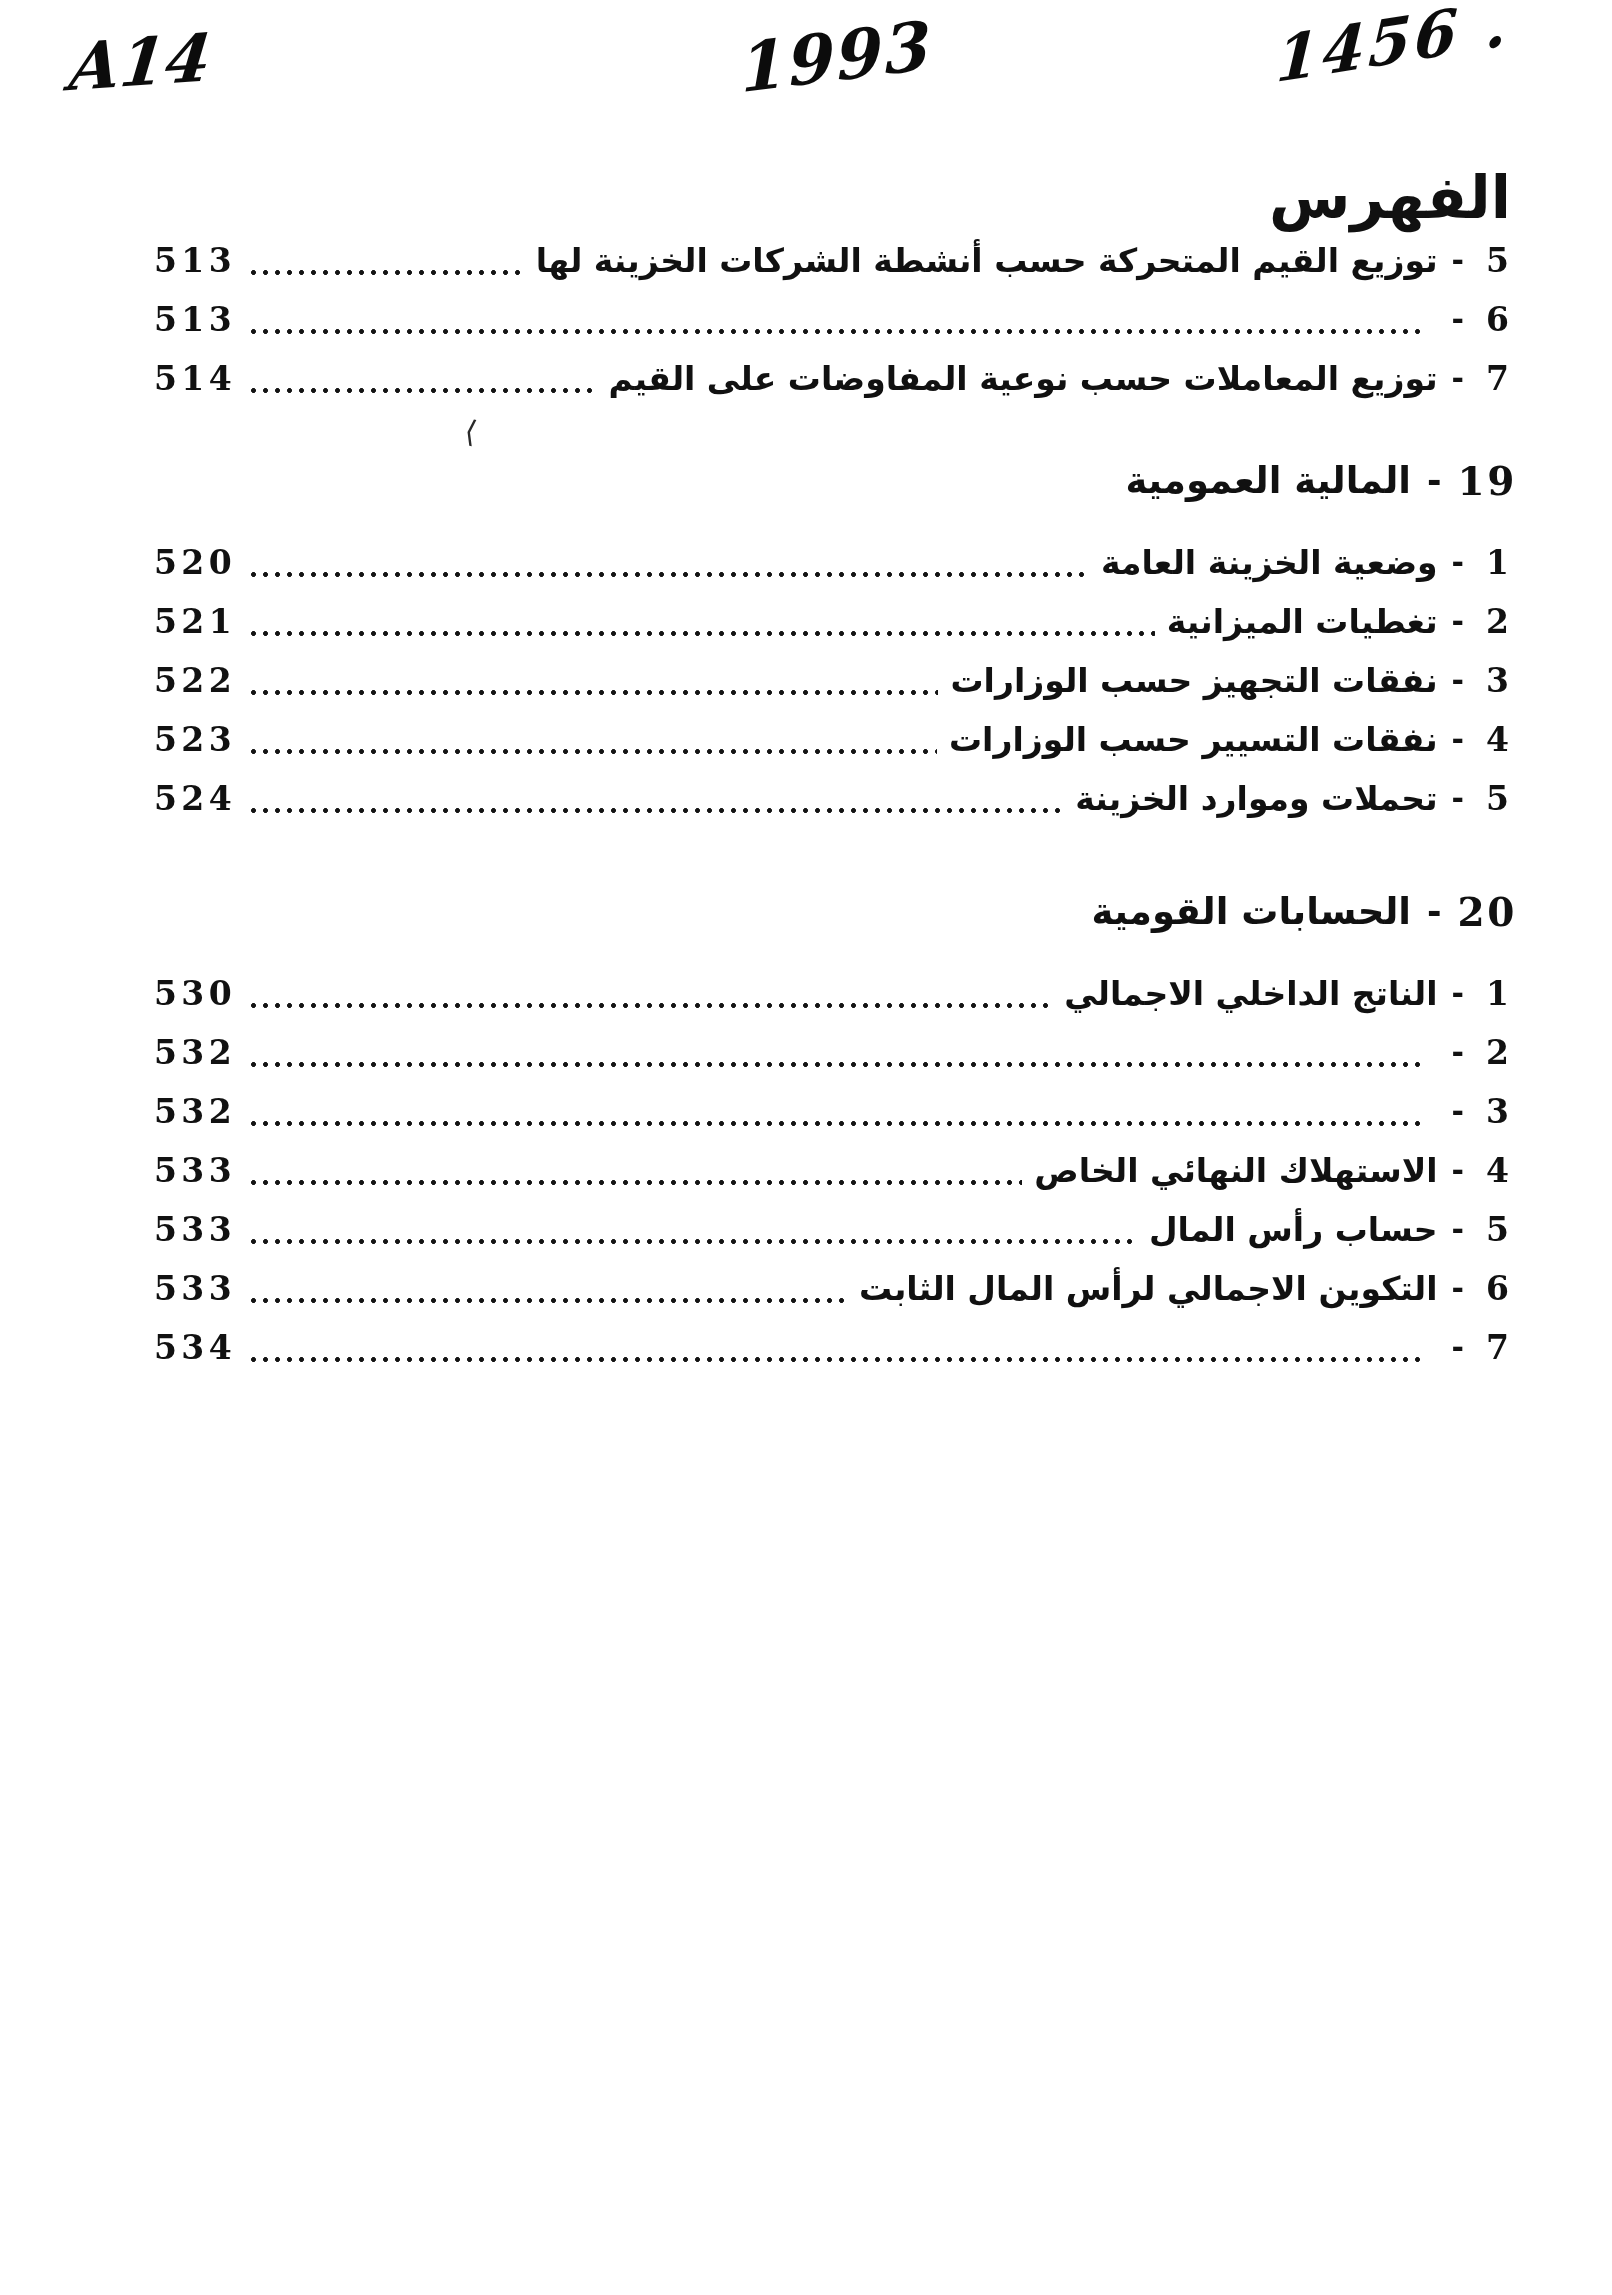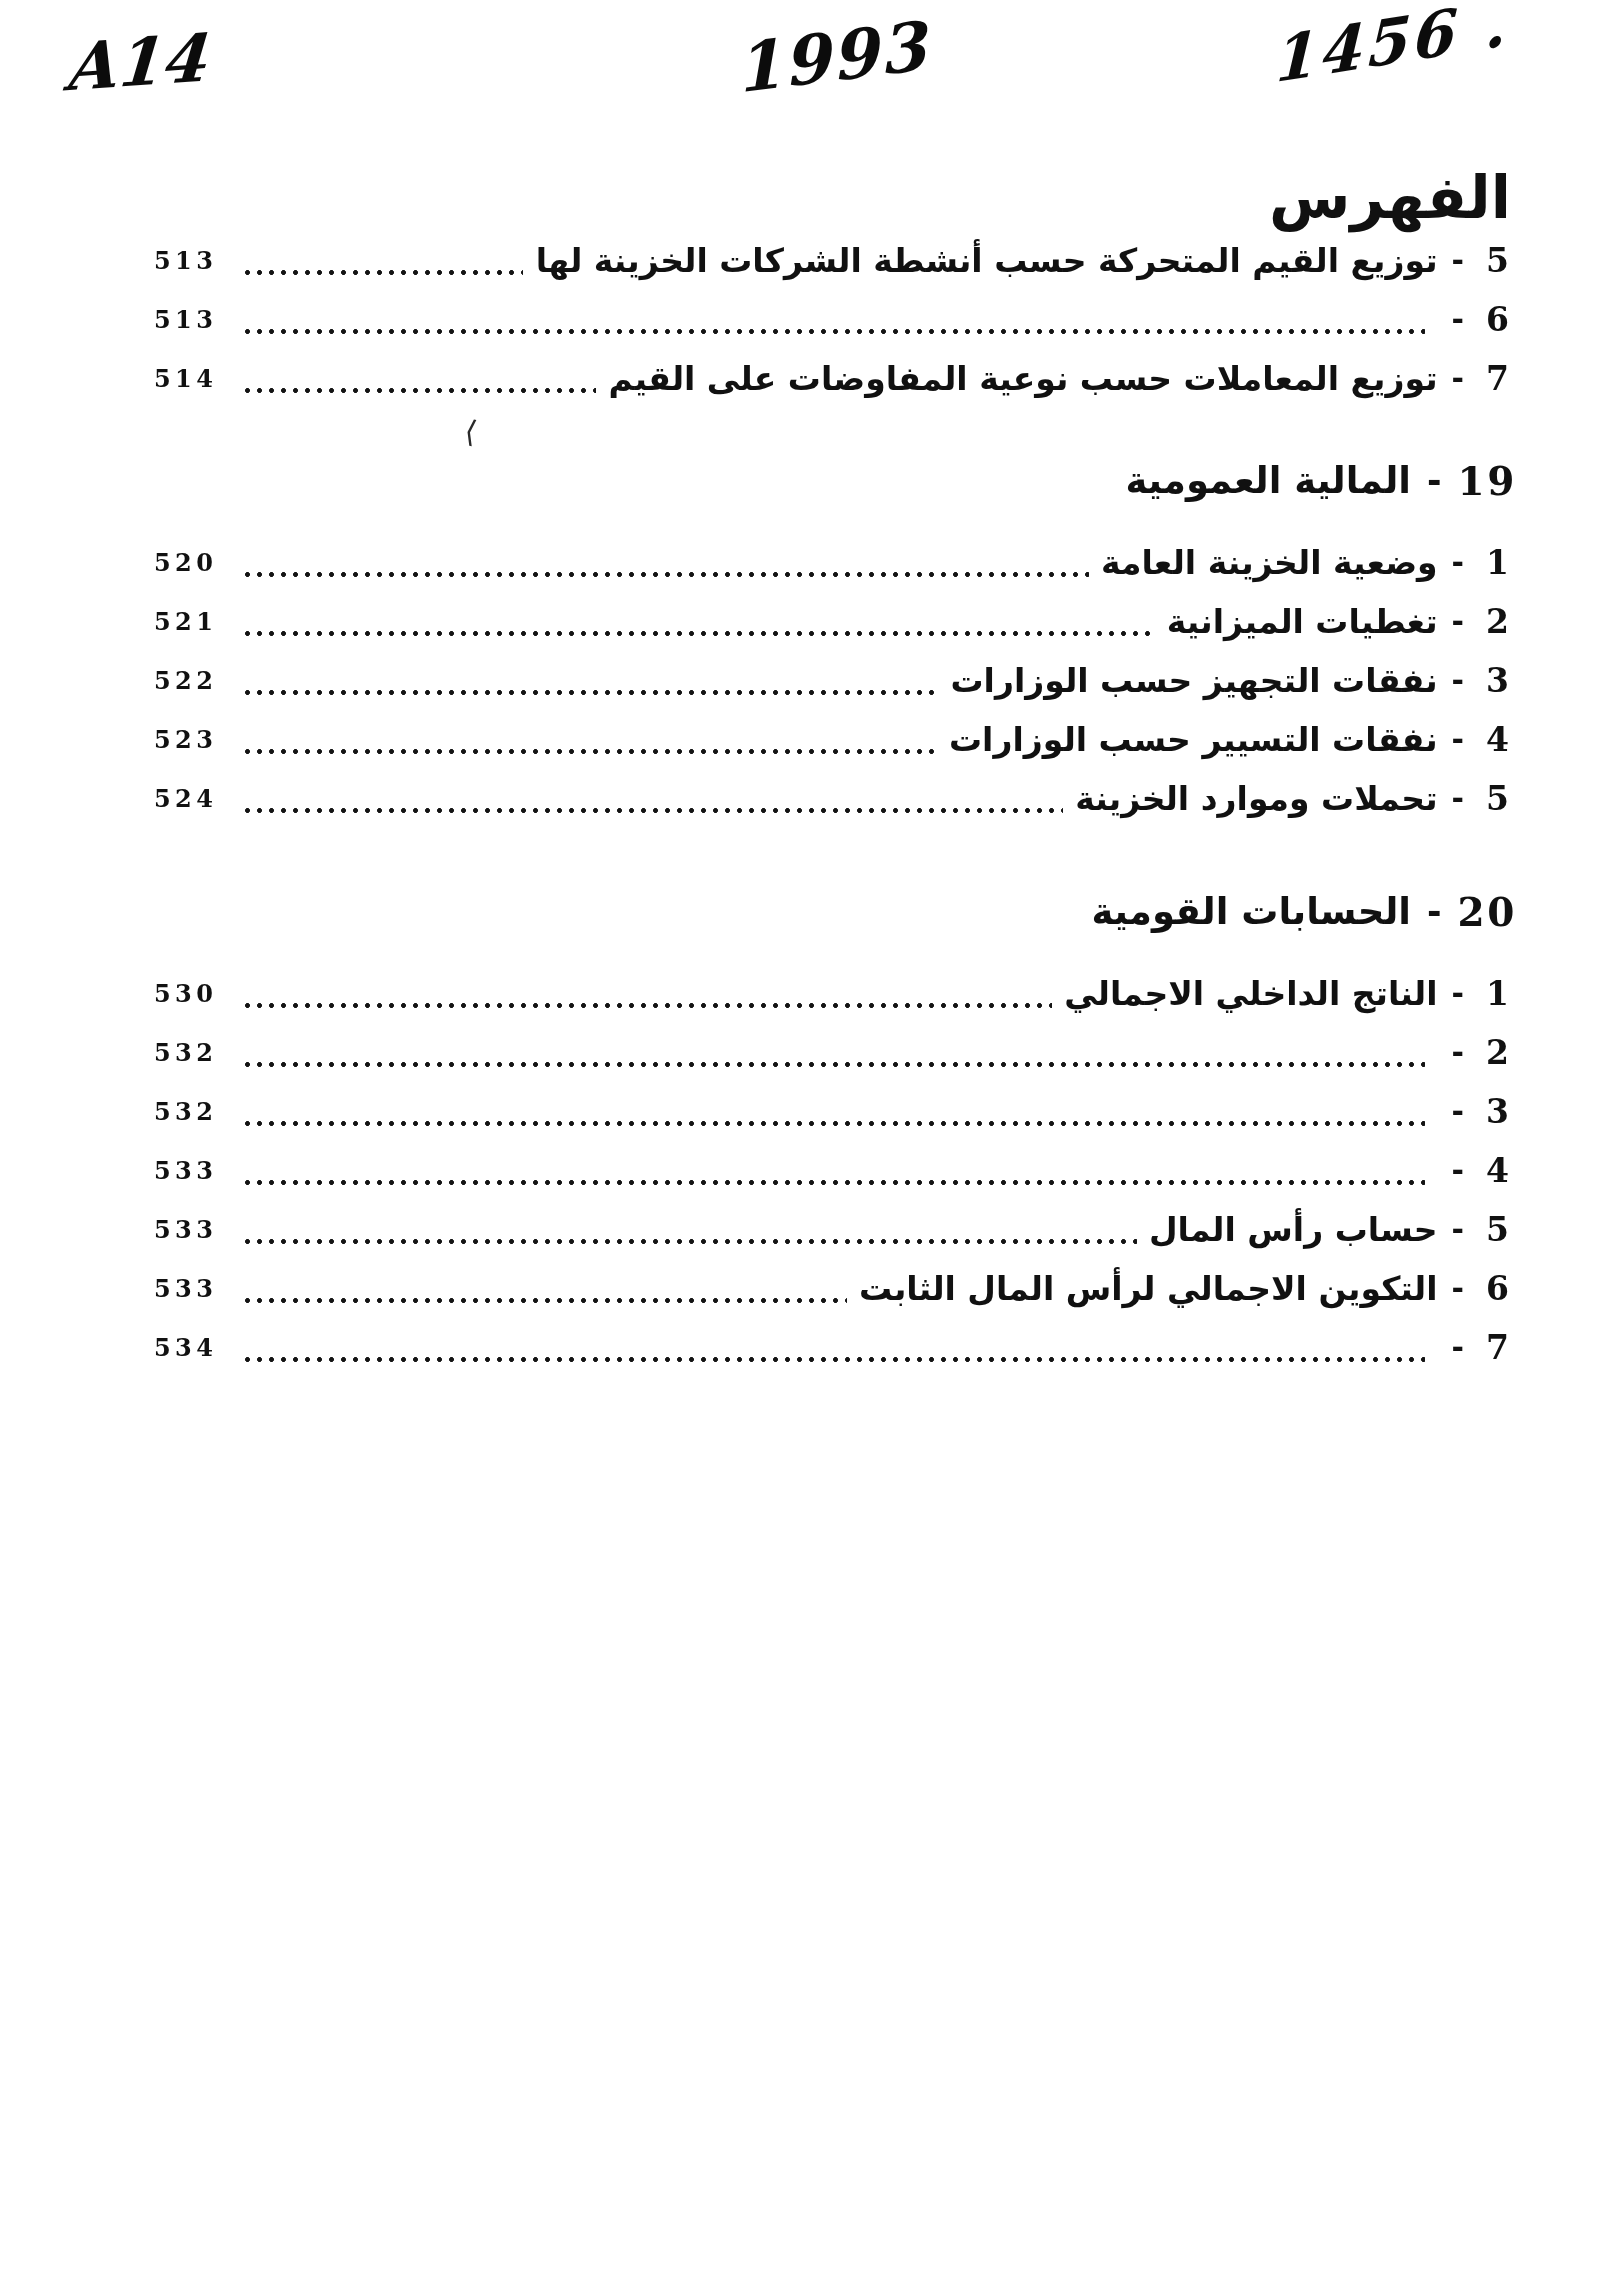--- a/index.html
+++ b/index.html
@@ -88,21 +88,21 @@
     background-image:radial-gradient(circle at 3.5px 4.4px, #141414 2.1px, transparent 2.8px);
     background-size:12px 8.8px;
     background-repeat:repeat-x;
     min-width:26.4px;
   }
   .row .pg{
     min-width:76px;
     direction:ltr;
     text-align:left;
     font-family:"DejaVu Serif","Liberation Serif",serif;
-    font-size:24px;font-weight:700;
+    font-size:33px;font-weight:700;
     letter-spacing:4.4px;
   }
 </style>
 </head>
 <body>
 
 <div class="page">
   <div class="hw hw-left">A14</div>
   <div class="hw hw-center">1993</div>
   <div class="hw hw-right">1456 .</div>
@@ -214,20 +214,21 @@
   <div class="row" dir="rtl">
     <span class="num">3</span>
     <span class="sep">-</span>
     <span class="leader"></span>
     <span class="pg">532</span>
   </div>
 
   <div class="row" dir="rtl">
     <span class="num">4</span>
     <span class="sep">-</span>
+    <span class="ttl">الاستهلاك النهائي الخاص</span>
     <span class="leader"></span>
     <span class="pg">533</span>
   </div>
 
   <div class="row" dir="rtl">
     <span class="num">5</span>
     <span class="sep">-</span>
     <span class="ttl">حساب رأس المال</span>
     <span class="leader"></span>
     <span class="pg">533</span>

